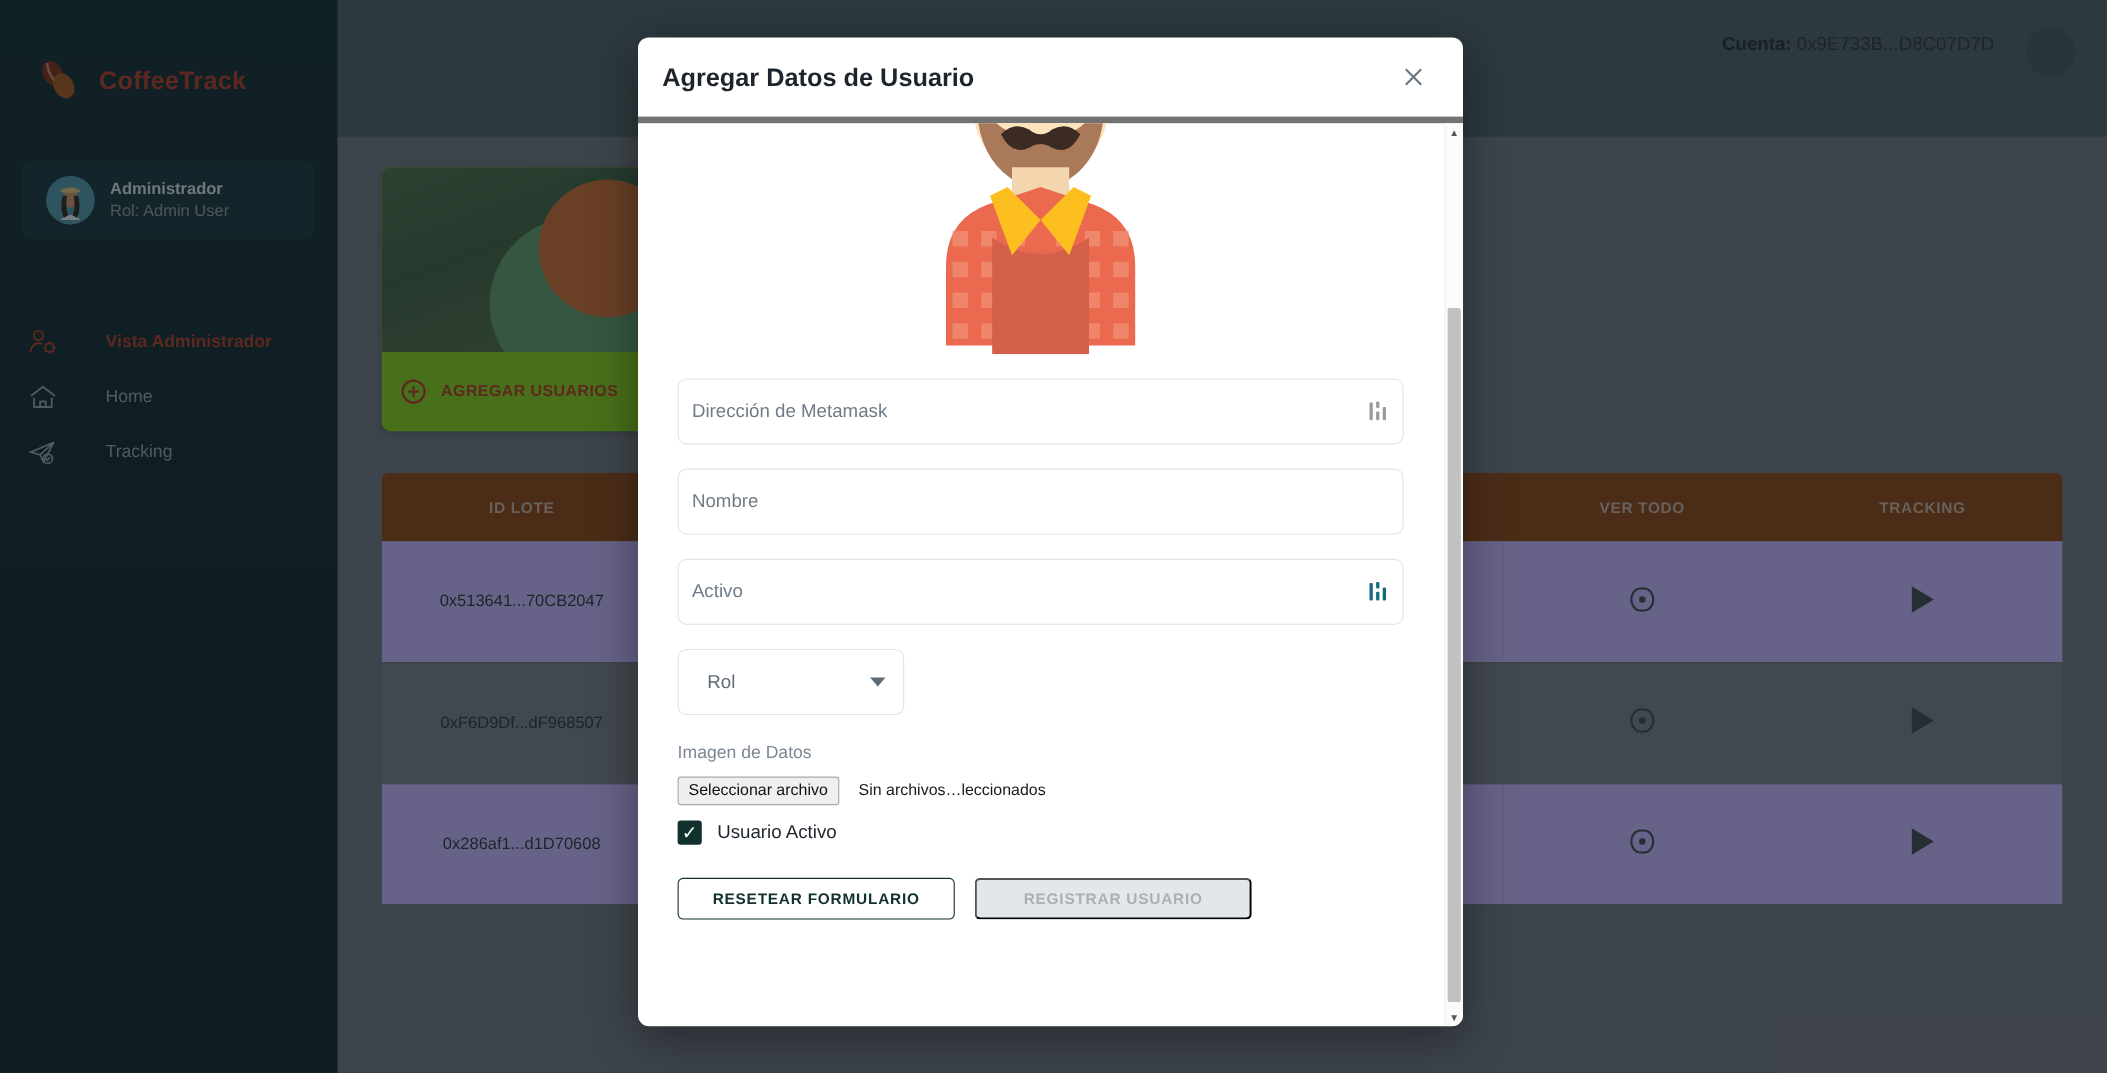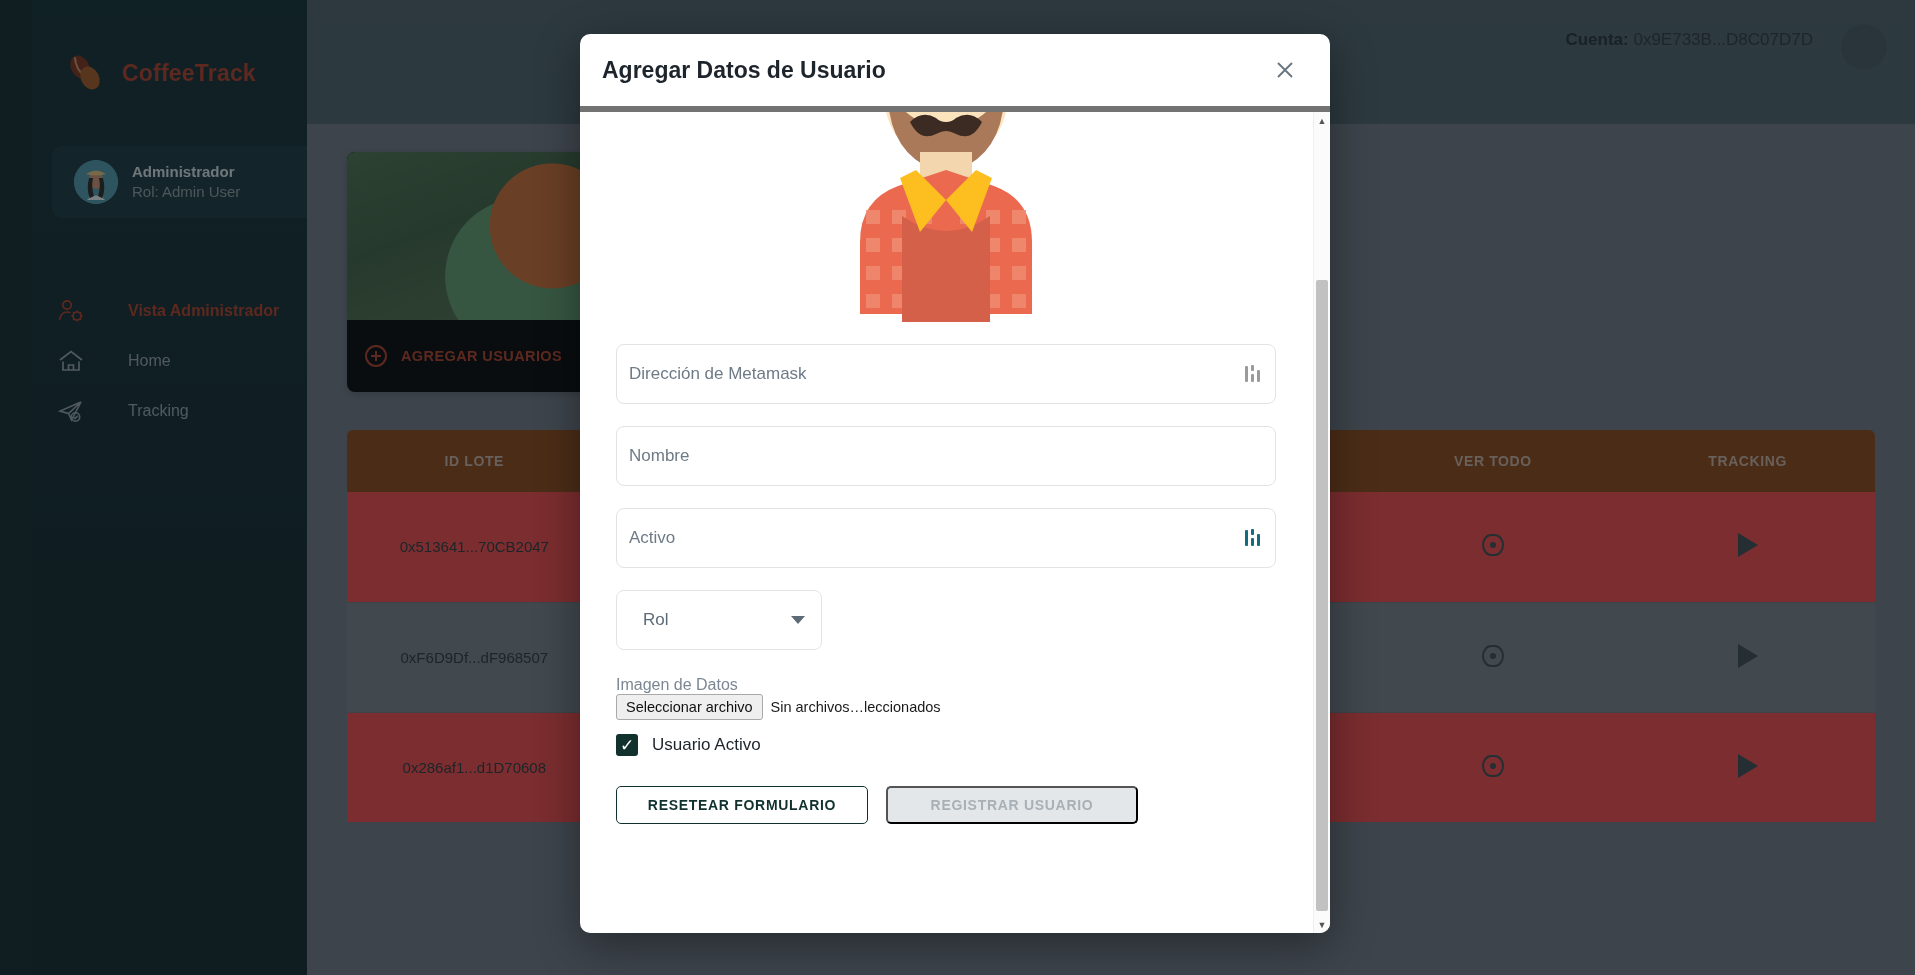--- a/index.html
+++ b/index.html
@@ -11,21 +11,20 @@
   }
 
   
   #app-root { position: absolute; inset: 0; }
 
   .sidebar {
     position: absolute; left: 0; top: 0;
     width: 307px; height: 975px;
     background: linear-gradient(180deg,#102a2e 0%, #0e2327 60%, #0d2125 100%);
     border-right: 1px solid #1b3a3e;
-    margin-left: 32px;
   }
   .brand { display: flex; align-items: center; gap: 16px; padding: 52px 0 0 32px; }
   .bean-logo { width: 42px; height: 42px; position: relative; }
   .brand-name { font-size: 23px; font-weight: bold; color: #b03a22; letter-spacing: .2px; }
 
   .user-card {
     margin: 52px 20px 0 20px;
     background: #16343a;
     border-radius: 10px;
     height: 72px;
@@ -67,21 +66,21 @@
     position: absolute; right: 28px; top: 24px;
     width: 46px; height: 46px; border-radius: 50%;
     background: rgba(0,0,0,.08);
   }
 
   .content { position: absolute; left:0; right:0; top:124px; bottom:0; background:#6e737d; }
 
   .cards-strip { padding: 28px 0 0 40px; display: flex; gap: 26px; }
   .add-card {
     width: 285px; height: 240px; border-radius: 8px;
-    background: #000000; overflow: hidden;
+    background: #84cc16; overflow: hidden;
     box-shadow: 0 2px 6px rgba(0,0,0,.18);
     text-align: center;
   }
   .add-card-photo {
     height: 168px;
     background:
       radial-gradient(circle at 72% 44%, #c96a2e 0 62px, transparent 63px),
       radial-gradient(circle at 62% 74%, #5f9a6a 0 78px, transparent 79px),
       linear-gradient(160deg,#4a6f4a 0%, #3d5d3f 40%, #55724d 100%);
   }
@@ -99,21 +98,21 @@
 
   .table-wrap { margin: 38px 40px 0 40px; border-radius: 6px 6px 0 0; overflow:hidden; }
   table { width: 100%; border-collapse: collapse; table-layout: fixed; }
   thead th {
     background: #8a4412; color: #c7ada0;
     font-size: 14px; font-weight: bold; letter-spacing:.6px;
     height: 62px; text-align: center;
   }
   tbody td {
     height: 110px; text-align:center; font-size: 15px; color:#2b3338;
-    background: #ef4444; border-bottom: 1px solid #6d727c;
+    background: #c4b5fd; border-bottom: 1px solid #6d727c;
   }
   tbody tr:nth-child(even) td { background: #767b85; }
   .cell-role, .cell-state { color:#14401f; font-size:14.5px; }
   .pill { display:inline-block; padding:8px 20px; border-radius:16px; background: rgba(255,255,255,.10); }
   .qr { width:56px; height:56px; display:inline-block;
         background-image:
           repeating-linear-gradient(90deg,#24303a 0 4px,transparent 4px 8px),
           repeating-linear-gradient(0deg,#24303a 0 4px,transparent 4px 8px);
         opacity:.75; }
   .eye { display:inline-block; width:22px; height:22px; border:2px solid #3b454c; border-radius:50% 50% 50% 50%/60% 60% 60% 60%; position:relative;}
@@ -177,21 +176,21 @@
     width: 206px; height: 60px;
     border: 1px solid #e0e4e7; border-radius: 8px;
     display:flex; align-items:center; justify-content:space-between;
     padding: 0 16px 0 26px;
     cursor:pointer;
   }
   .select-val { font-size:17px; color:#5d6b77; }
   .caret { width:0;height:0;border-left:7px solid transparent;border-right:7px solid transparent;border-top:8px solid #5d6b77;}
 
   .sub-label { margin-top: 26px; font-size:16px; color:#7b8793; }
-  .file-row { display:flex; align-items:center; gap: 8px; }
+  .file-row { margin-top: 12px; display:flex; align-items:center; gap: 18px; }
   .file-btn {
     font-family:"Liberation Sans",sans-serif;
     font-size:14.5px; color:#111;
     background:#efefef; border:1px solid #a9a9a9; border-radius:3px;
     padding: 4px 9px; cursor:pointer;
   }
   .file-none { font-size:14.5px; color:#1a1a1a; }
 
   .check-row { margin-top: 14px; display:flex; align-items:center; gap: 14px; }
   .cbox {

